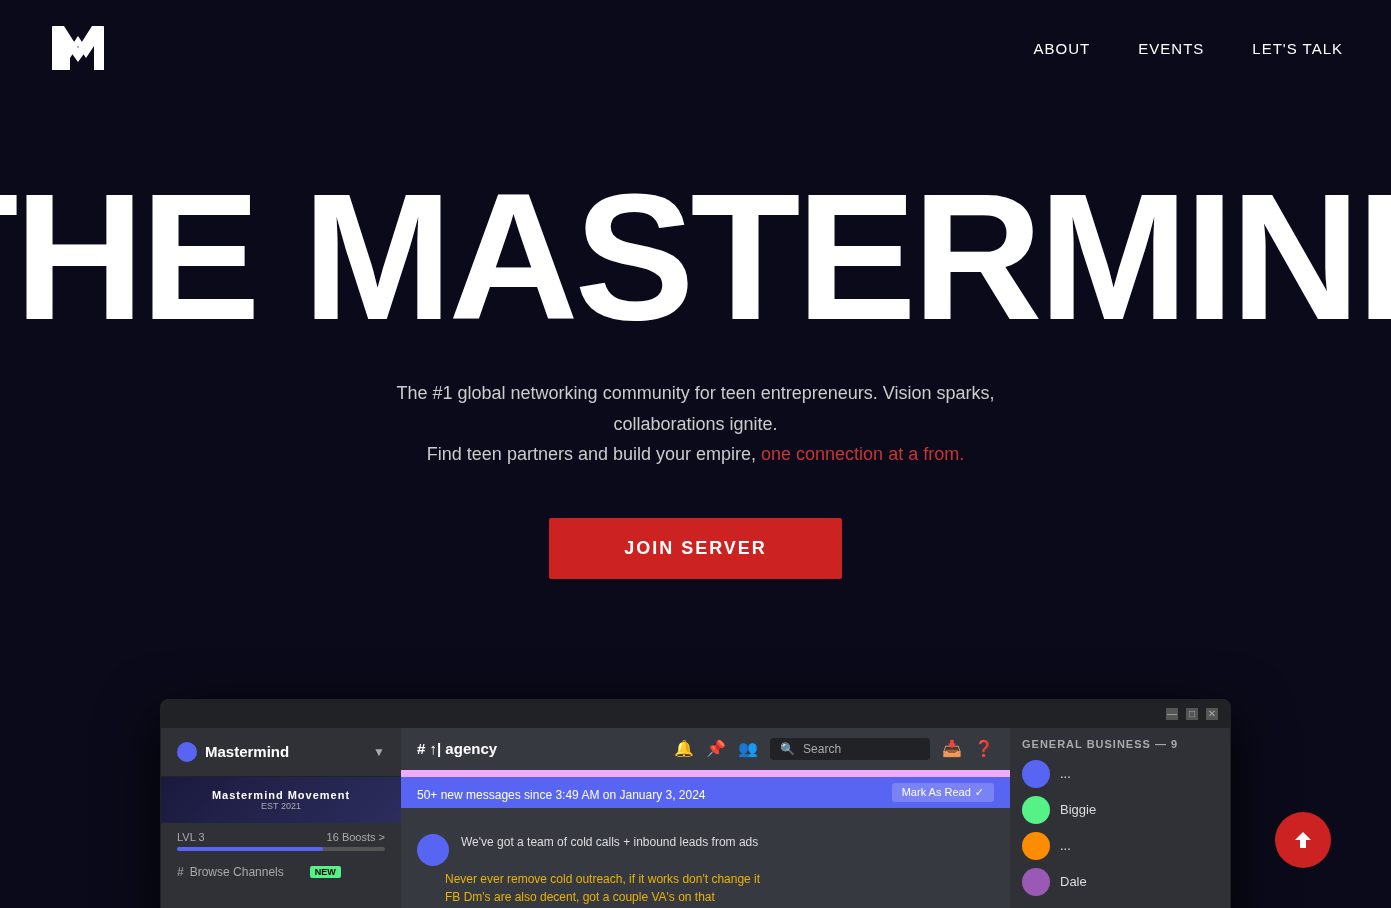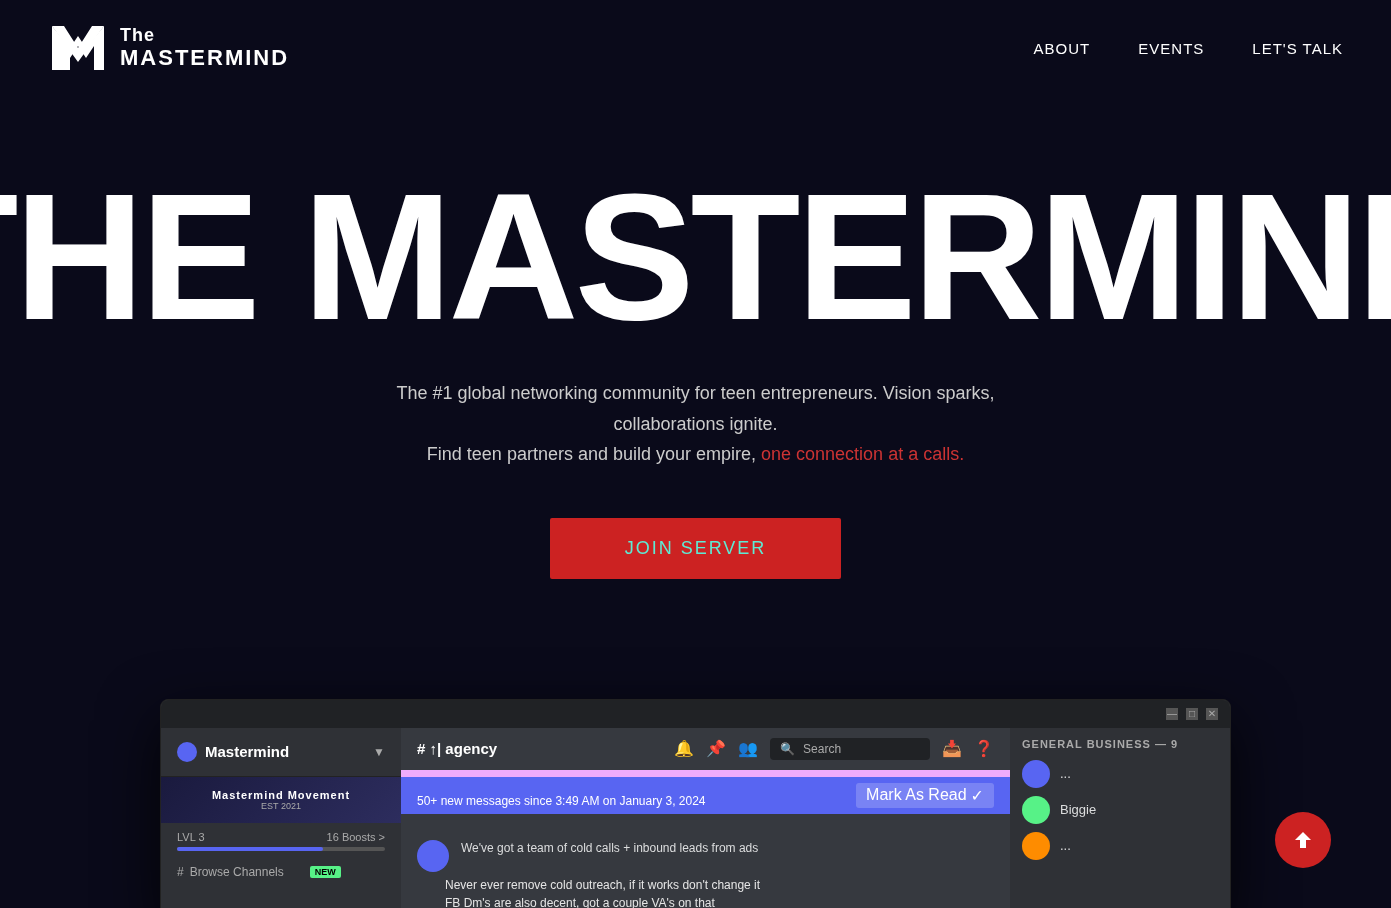--- a/index.html
+++ b/index.html
@@ -115,25 +115,25 @@
       max-width: 680px;
       margin-bottom: 48px;
     }
 
     .hero-subtitle .accent {
       color: #cc3333;
     }
 
     .join-server-btn {
       background-color: #cc2222;
-      color: #5eead4;
+      color: #ffffff;
       border: none;
       padding: 20px 75px;
       font-size: 18px;
-      font-weight: 400;
+      font-weight: 700;
       letter-spacing: 2px;
       cursor: pointer;
       text-transform: uppercase;
       border-radius: 2px;
     }
 
     
     .discord-preview-wrapper {
       position: relative;
       padding: 0 160px;
@@ -334,21 +334,21 @@
       font-size: 12px;
       color: #ffffff;
     }
 
     .mark-read-btn {
       background: rgba(255,255,255,0.2);
       border: none;
       color: #ffffff;
       padding: 3px 10px;
       border-radius: 3px;
-      font-size: 16px;
+      font-size: 11px;
       cursor: pointer;
       display: flex;
       align-items: center;
       gap: 4px;
     }
 
     .chat-message {
       padding: 4px 16px;
       display: flex;
       gap: 12px;
@@ -381,21 +381,21 @@
     }
 
     .msg-text {
       font-size: 12px;
       color: #dcddde;
       line-height: 1.5;
     }
 
     .msg-text-indent {
       font-size: 12px;
-      color: #e5e5e5;
+      color: #eab308;
       padding-left: 44px;
       line-height: 1.5;
     }
 
     
     .discord-members {
       width: 220px;
       background-color: #2f3136;
       flex-shrink: 0;
       padding: 0;
@@ -463,39 +463,35 @@
 
 <nav>
   <div class="logo-area">
 
     <svg class="logo-icon" viewBox="0 0 60 60">
       <rect width="60" height="60" fill="transparent"></rect>
 
       <polygon points="4,52 4,8 22,30 30,18 38,30 56,8 56,52 46,52 46,28 38,40 30,28 22,40 22,52" fill="white"></polygon>
       <polygon points="4,8 16,8 30,30 44,8 56,8 30,44" fill="white"></polygon>
     </svg>
-    <div class="logo-text-group">
-      <span class="logo-the">The</span>
-      <span class="logo-mastermind">MASTERMIND</span>
-    </div>
   </div>
 
   <div class="nav-links">
     <a class="nav-link">ABOUT</a>
     <a class="nav-link">EVENTS</a>
     <a class="nav-link">LET'S TALK</a>
   </div>
 </nav>
 
 <section class="hero">
   <h1 class="hero-title">THE MASTERMIND</h1>
   <p class="hero-subtitle">
     <span>The #1 global networking community for teen entrepreneurs. Vision sparks, collaborations ignite.</span><br>
     <span>Find teen partners and build your empire,</span>
-    <span class="accent">one connection at a calls.</span>
+    <span class="accent">one connection at a from.</span>
   </p>
   <button class="join-server-btn">JOIN SERVER</button>
 </section>
 
 <div class="discord-preview-wrapper">
   <div class="discord-window">
 
     <div class="discord-titlebar">
       <span class="titlebar-btn">—</span>
       <span class="titlebar-btn">□</span>
@@ -589,20 +585,24 @@
           <span class="member-name">...</span>
         </div>
         <div class="member-row">
           <div class="member-avatar avatar-green"></div>
           <span class="member-name">Biggie</span>
         </div>
         <div class="member-row">
           <div class="member-avatar avatar-orange"></div>
           <span class="member-name">...</span>
         </div>
+        <div class="member-row">
+          <div class="member-avatar avatar-purple"></div>
+          <span class="member-name">Dale</span>
+        </div>
       </div>
 
     </div>
   </div>
 </div>
 
 <div class="scroll-top-btn">
   <svg viewBox="0 0 24 24">
     <path d="M12 4l-8 8h5v8h6v-8h5z"></path>
   </svg>

